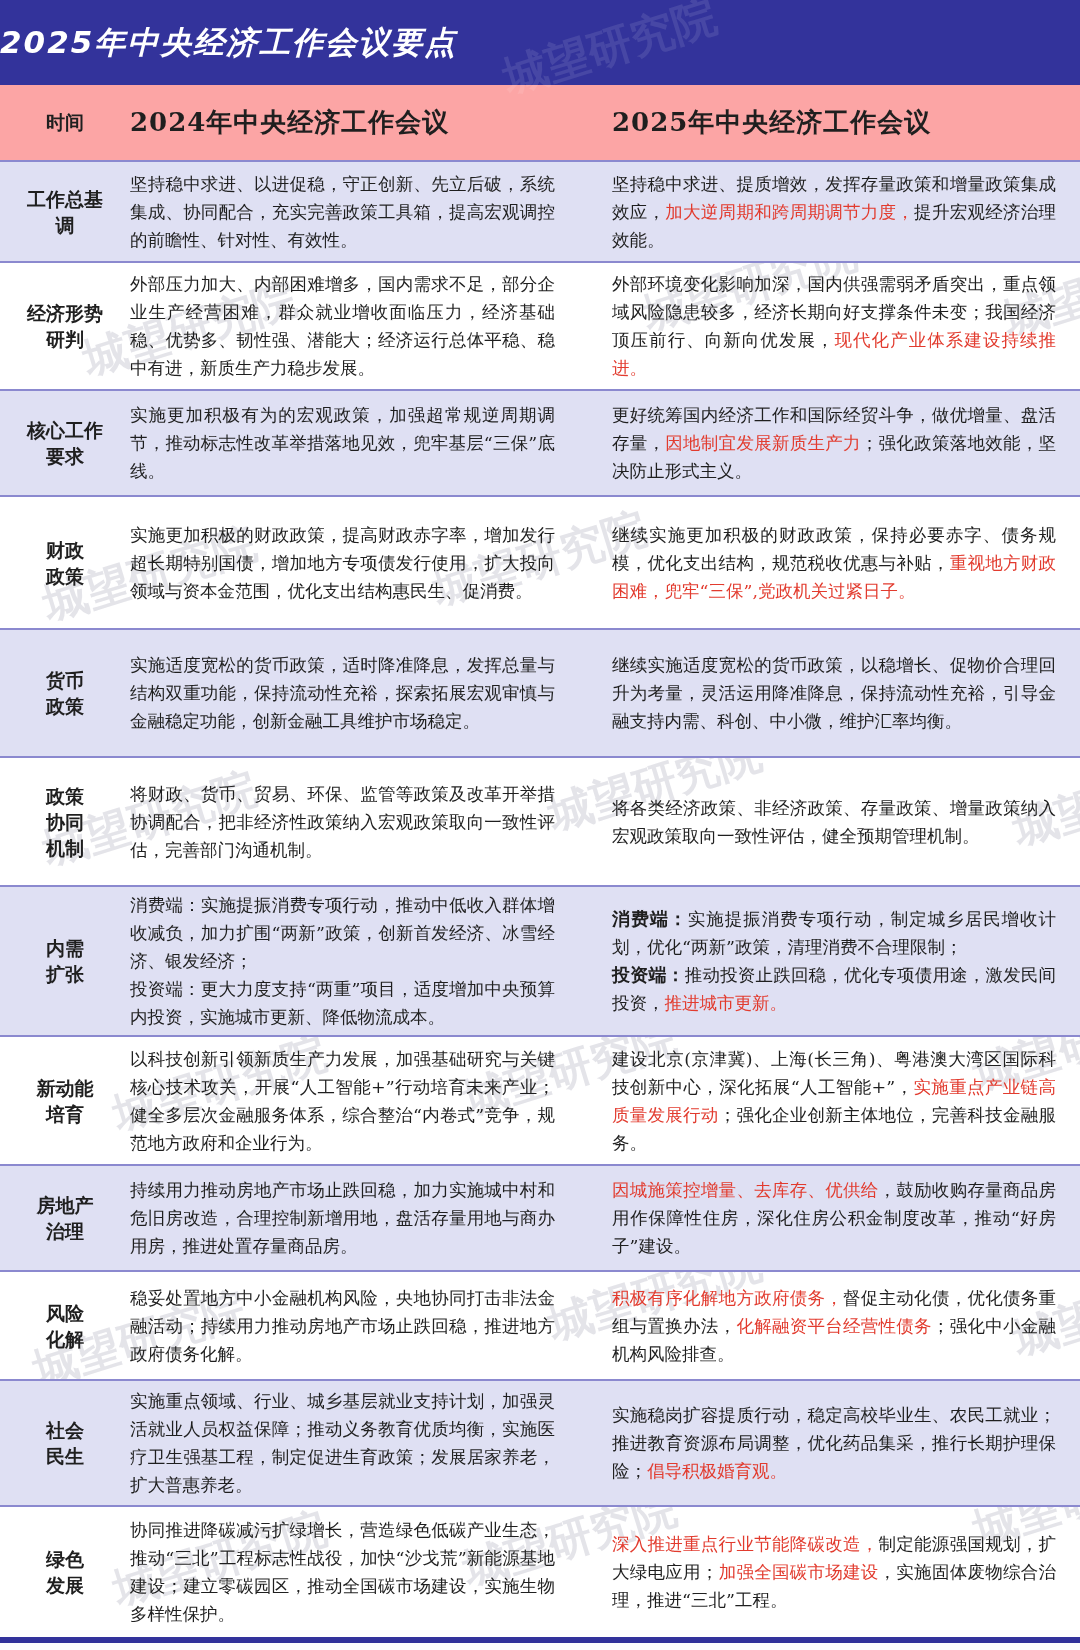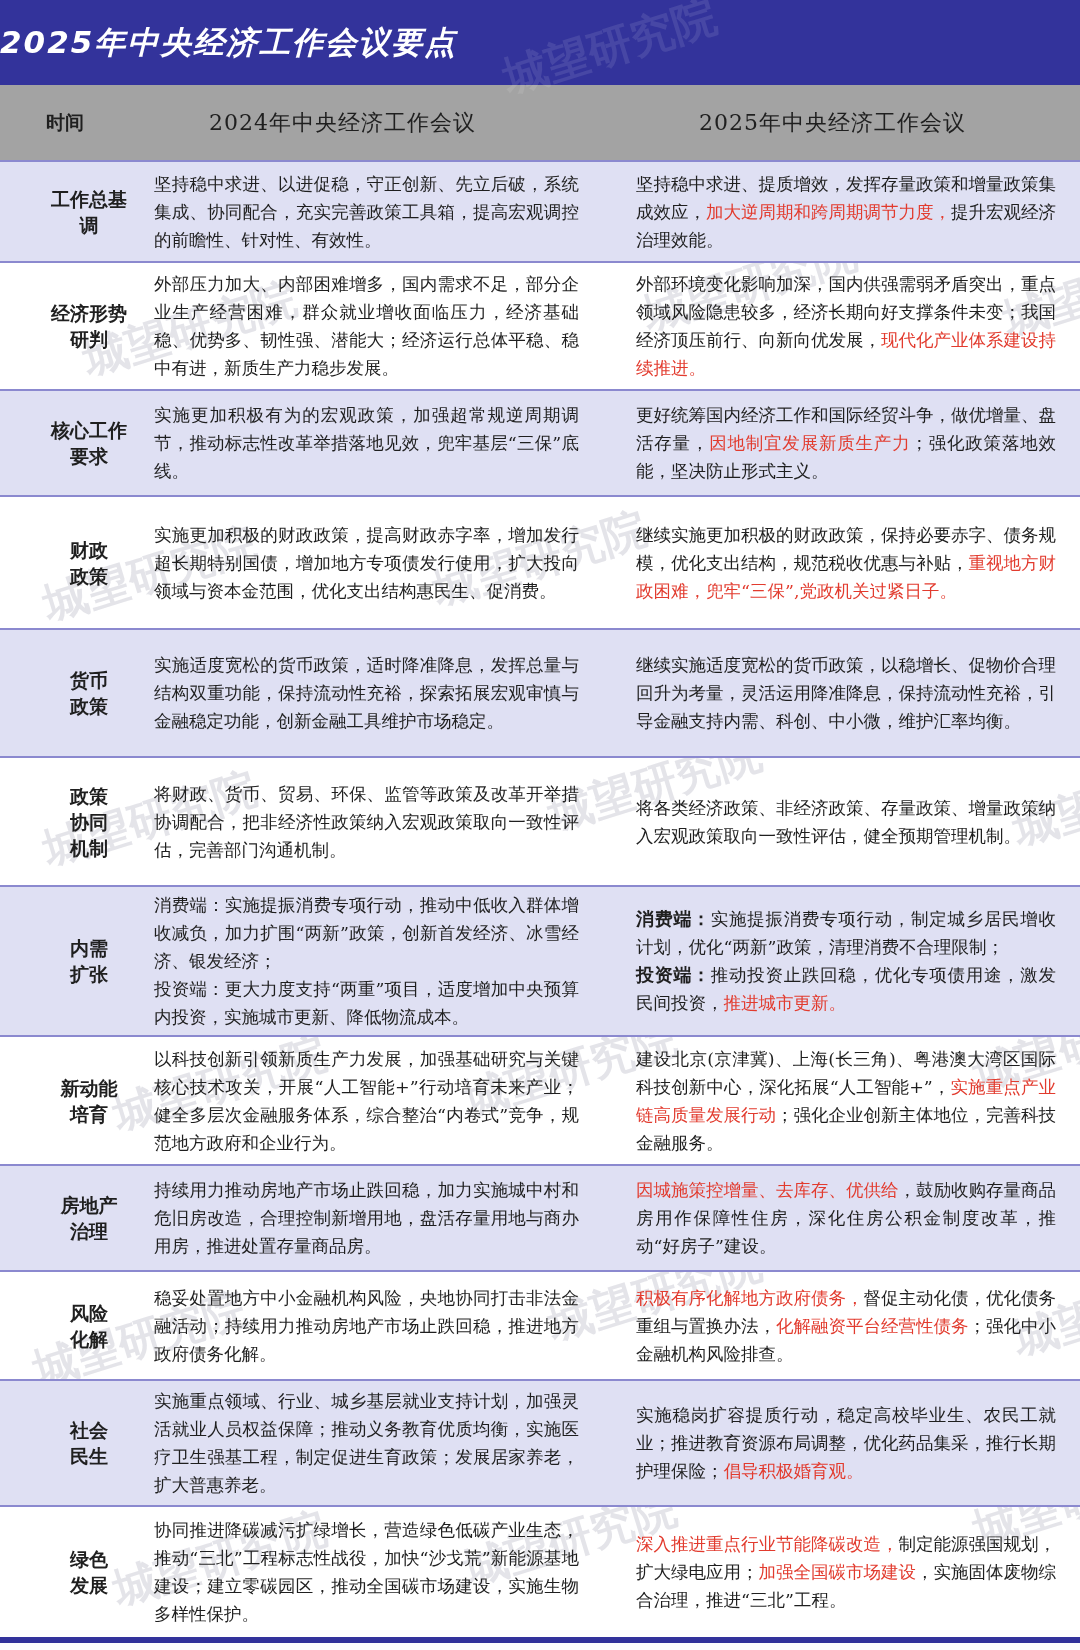--- a/index.html
+++ b/index.html
@@ -20,48 +20,47 @@
     position:relative;z-index:2;font-style:italic;
   }
   .banner .title{
     color:#ffffff;
     font-family:"DejaVu Sans","Liberation Sans",sans-serif;
     font-weight:bold;font-size:31px;letter-spacing:2px;
   }
   .header-row{
     flex:0 0 75px;height:75px;
     display:flex;align-items:center;
-    background:#a3a3a3;position:relative;z-index:1;
+    background:#fca5a5;position:relative;z-index:1;
   }
   .h-time{
     flex:0 0 130px;text-align:center;
     font-family:"DejaVu Sans","Liberation Sans",sans-serif;
     font-weight:bold;font-size:19px;
   }
   .h-col{
-    font-weight:normal;font-size:22px;text-align:center;letter-spacing:1px;
+    font-weight:bold;font-size:26px;text-align:left;letter-spacing:1px;
   }
   .h-2024{flex:0 0 425px;margin-right:57px;}
   .h-2025{flex:1;padding-right:27px;}
   .rows{display:flex;flex-direction:column;position:relative;z-index:1;}
   .row{
     display:flex;align-items:center;
     box-sizing:border-box;
   }
   .row.shaded{
     background:var(--shaded,#dfe0f3);
     border-top:2px solid #8b89cf;
     border-bottom:2px solid #8b89cf;
   }
   .row .label{
     flex:0 0 130px;text-align:center;
     font-family:"DejaVu Sans","Liberation Sans",sans-serif;
     font-weight:bold;font-size:19px;line-height:26px;
     white-space:pre-line;
-    padding-left:24px;
   }
   .cell{
     font-size:17.5px;line-height:28px;
     text-align:justify;
     white-space:pre-wrap;
   }
   .c2024{flex:0 0 425px;margin-right:57px;}
   .c2025{flex:1;padding-right:24px;}
   .seg-n{color:#1f1f1f;}
   .seg-r{color:var(--red,#e23b2e);}

